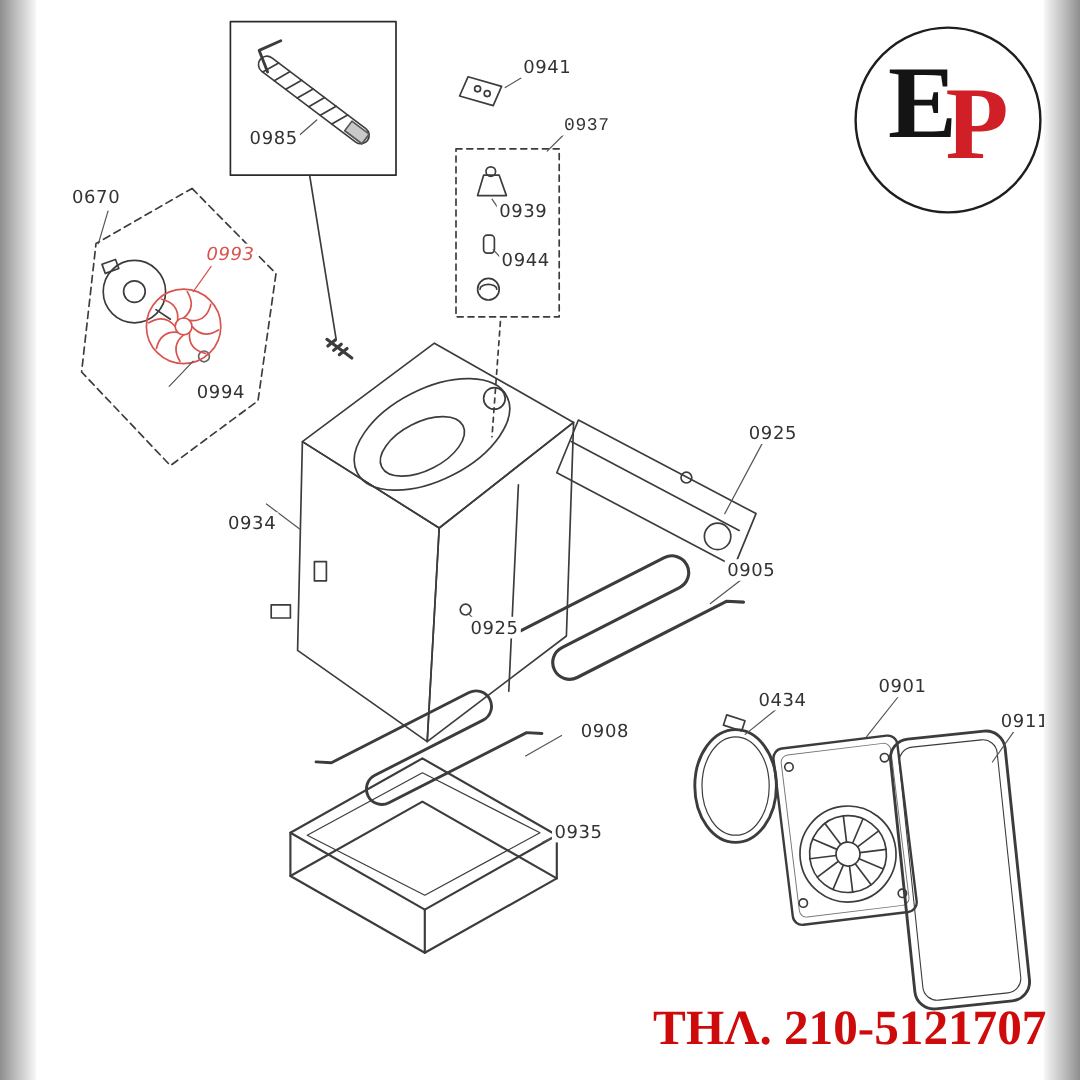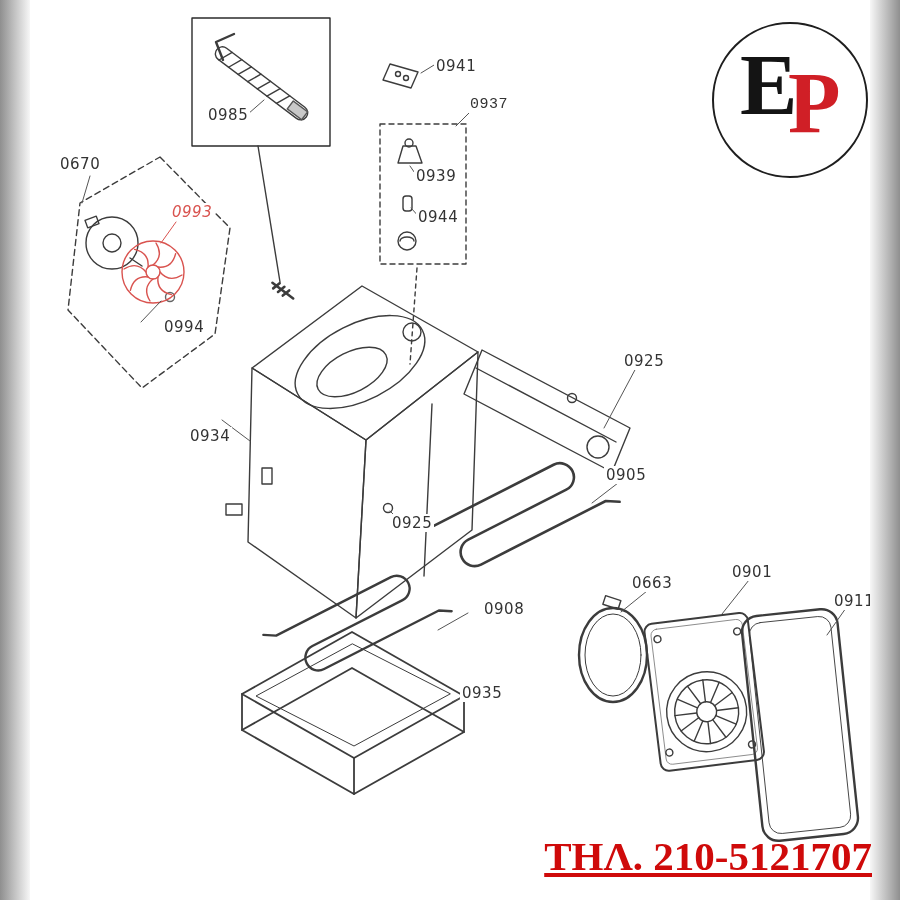--- a/index.html
+++ b/index.html
@@ -12,21 +12,21 @@
   .part-label{position:absolute;z-index:3;font-size:15px;color:#333;background:#fff;
               padding:0 2px;letter-spacing:0.5px;}
   .part-label.red{color:var(--label-red,#d9534f);font-style:italic;}
   .logo{position:absolute;top:22px;right:32px;width:152px;height:152px;border:2px solid #1e1e1e;
         border-radius:50%;background:#fff;z-index:5;}
   .logo .e,.logo .p{position:absolute;font-family:"Liberation Serif",serif;font-weight:bold;
         font-size:86px;line-height:1;}
   .logo .e{left:26px;top:18px;color:#141414;}
   .logo .p{left:74px;top:36px;color:var(--accent-red,#d01f26);}
   .phone{position:absolute;right:28px;bottom:20px;z-index:5;font-family:"Liberation Serif",serif;
-         font-weight:bold;font-size:41px;color:var(--phone-red,#cf0a0a);white-space:nowrap;text-decoration:underline;}
+         font-weight:bold;font-size:41px;color:var(--phone-red,#cf0a0a);white-space:nowrap;}
 </style>
 </head>
 <body>
 
 <div class="stage">
 
   <div class="edge left"></div>
   <div class="edge right"></div>
 
   <svg class="diagram-svg" width="900" height="900" viewBox="0 0 900 900">
@@ -180,34 +180,34 @@
         <line x1="477" y1="690" x2="452" y2="702"></line>
         <line x1="647" y1="591" x2="621" y2="612"></line>
         <line x1="749" y1="580" x2="722" y2="614"></line>
         <line x1="846" y1="608" x2="827" y2="635"></line>
         <line x1="176" y1="222" x2="161" y2="243" stroke="#d9534f"></line>
       </g>
     </g>
   </svg>
 
   <div class="part-label" style="left:206px;top:106px;">0985</div>
-  <div class="part-label" style="left:434px;top:57px;">0941</div>
+  <div class="part-label" style="left:434px;top:47px;">0941</div>
   <div class="part-label" style="left:468px;top:96px;font-family:Liberation Mono, monospace;">0937</div>
   <div class="part-label" style="left:414px;top:167px;">0939</div>
   <div class="part-label" style="left:416px;top:208px;">0944</div>
   <div class="part-label" style="left:58px;top:155px;">0670</div>
   <div class="part-label red" style="left:170px;top:203px;">0993</div>
   <div class="part-label" style="left:118px;top:318px;margin-left:44px;">0994</div>
   <div class="part-label" style="left:188px;top:400px;margin-top:27px;">0934</div>
   <div class="part-label" style="left:622px;top:352px;">0925</div>
   <div class="part-label" style="left:604px;top:466px;">0905</div>
   <div class="part-label" style="left:390px;top:514px;">0925</div>
   <div class="part-label" style="left:450px;top:600px;margin-left:32px;">0908</div>
   <div class="part-label" style="left:460px;top:684px;">0935</div>
-  <div class="part-label" style="left:630px;top:574px;">0663</div>
+  <div class="part-label" style="left:630px;top:574px;">0434</div>
   <div class="part-label" style="left:730px;top:563px;">0901</div>
   <div class="part-label" style="left:832px;top:592px;">0911</div>
 
   <div class="logo">
     <span class="e">E</span>
     <span class="p">P</span>
   </div>
 
   <div class="phone">ΤΗΛ. 210-5121707</div>
 

